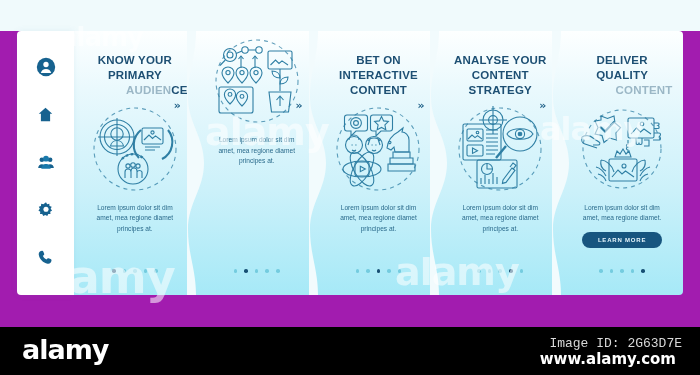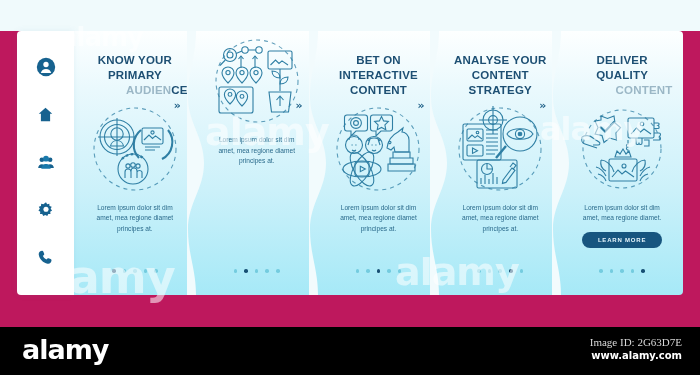--- a/index.html
+++ b/index.html
@@ -1,21 +1,21 @@
 <!DOCTYPE html>
 <html><head>
 <meta charset="utf-8">
 <style>
   html,body{margin:0;padding:0;}
   body{
     width:700px;height:375px;overflow:hidden;
     font-family:"Liberation Sans",sans-serif;
     background:#ffffff;
   }
-  .stage{position:relative;width:700px;height:375px;background:#be185d;}
+  .stage{position:relative;width:700px;height:375px;background:#a21caf;}
 
   
   .wm-layer{position:absolute;inset:0;overflow:hidden;pointer-events:none;z-index:4;}
   .wm{
     position:absolute;color:rgba(255,255,255,.55);
     font-weight:700;letter-spacing:-1px;
     font-family:"DejaVu Sans",sans-serif;
     user-select:none;white-space:nowrap;
   }
 
@@ -108,26 +108,26 @@
     position:absolute;left:0;bottom:0;width:700px;height:48px;
     background:#000000;z-index:6;
   }
   .alamy{
     position:absolute;left:22px;top:9px;color:#fff;
     font-size:27px;font-weight:700;letter-spacing:-1px;
     font-family:"DejaVu Sans",sans-serif;line-height:1;
   }
   .f-id{
     position:absolute;right:18px;top:9px;color:#d8d8d8;
-    font-size:11px;font-family:Liberation Serif, serif;
+    font-size:13px;font-family:Liberation Mono, monospace;
     text-align:left;
   }
   .f-url{
-    position:absolute;right:18px;top:23px;color:#ffffff;
-    font-size:10px;font-weight:700;
+    position:absolute;right:24px;top:23px;color:#ffffff;
+    font-size:15px;font-weight:700;
     font-family:"DejaVu Sans",sans-serif;text-align:right;
   }
 </style>
 </head>
 <body>
 
 <div class="stage">
 
   <div class="topband"></div>
 

